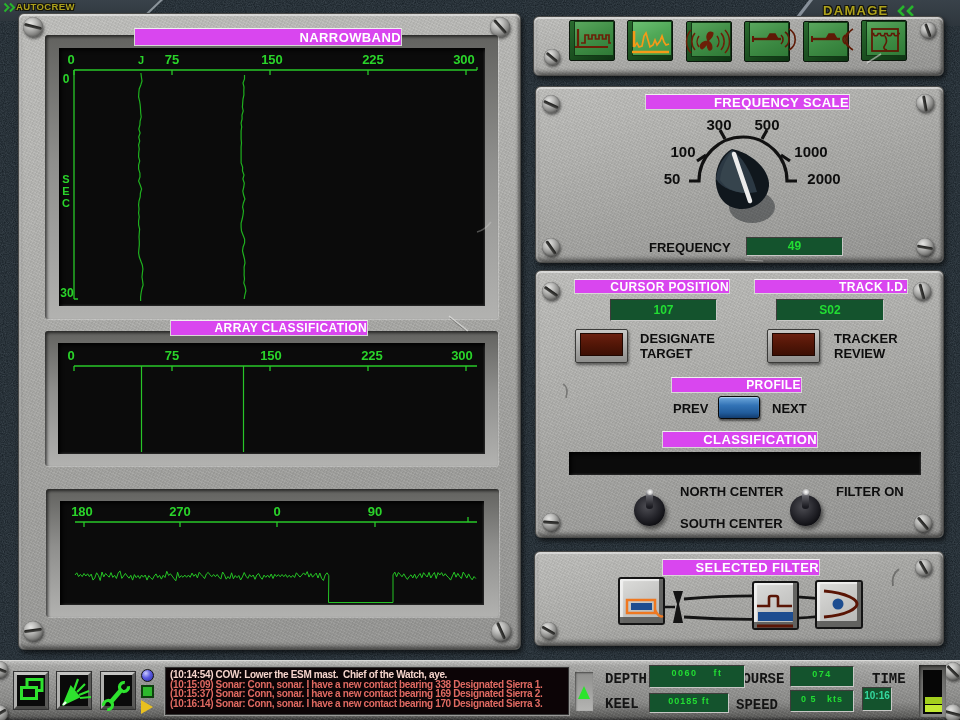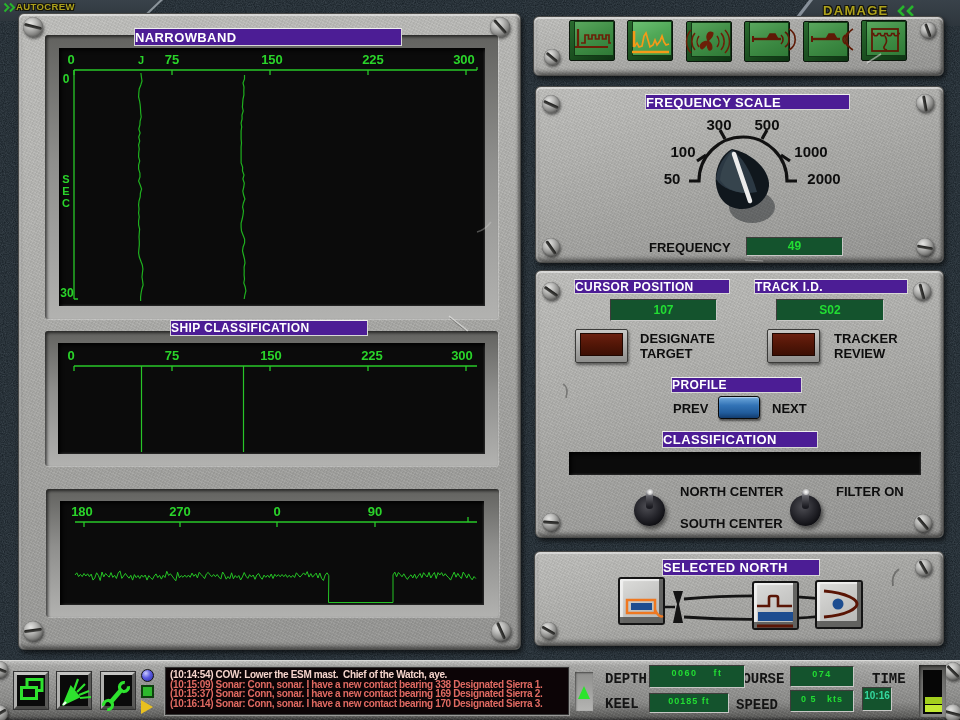--- a/index.html
+++ b/index.html
@@ -1,18 +1,18 @@
 <!DOCTYPE html>
 <html><head><meta charset="utf-8">
 <style>
 html,body{margin:0;padding:0;}
 #root{position:relative;width:960px;height:720px;overflow:hidden;background:#242e36;font-family:"Liberation Sans",sans-serif;}
 #root *{position:absolute;box-sizing:border-box;}
 .panel{background:repeating-linear-gradient(115deg,rgba(255,255,255,.04) 0 1px,rgba(30,30,30,.04) 1px 2px,rgba(255,255,255,0) 2px 3px),repeating-linear-gradient(25deg,rgba(240,240,240,.05) 0 1px,rgba(20,20,20,.04) 1px 3px),linear-gradient(168deg,#c0c0bd 0%,#b3b3b0 30%,#a7a7a4 55%,#949492 100%);border-radius:6px;border:1px solid #4a4a48;box-shadow:inset 0 2px 1px rgba(255,255,255,.55),inset 2px 0 1px rgba(255,255,255,.25),inset 0 -3px 4px rgba(0,0,0,.45),inset -2px 0 3px rgba(0,0,0,.3),2px 3px 5px rgba(0,0,0,.6);}
-.tbar{background:#4c1d95;color:#fff;font-weight:bold;text-align:left;border:1px solid #d8d8d6;border-top-color:#efefef;letter-spacing:.4px;}
+.tbar{background:#d946ef;color:#fff;font-weight:bold;text-align:right;border:1px solid #d8d8d6;border-top-color:#efefef;letter-spacing:.4px;}
 .bez{background:linear-gradient(180deg,#62625f,#8f8f8d 45%,#b2b2b0);border-radius:3px;box-shadow:inset 2px 2px 3px rgba(0,0,0,.6), 1px 1px 1px rgba(255,255,255,.3);}
 .scr{background:#0b0b0b;box-shadow:inset 2px 2px 4px #000, inset -1px -1px 2px rgba(120,120,120,.35);}
 .screw{border-radius:50%;background:radial-gradient(circle at 38% 32%,#e4e4e2 0%,#b8b8b6 32%,#8a8a88 58%,#5c5c5a 80%,#3e3e3c 100%);box-shadow:1px 2px 3px rgba(0,0,0,.55),inset 0 0 1px #333;}
 .screw i{position:absolute;left:6%;right:6%;top:42%;height:16%;background:linear-gradient(180deg,#1c1c1a,#4a4a48);border-radius:2px;}
 .lbl{color:#0d0d0d;font-weight:bold;white-space:nowrap;}
 .sl{color:#141414;font-weight:bold;font-family:"Liberation Mono",monospace;white-space:nowrap;}
 .gbox{background:#14532d;border:1px solid #6a6a68;border-top-color:#3c3c3a;border-left-color:#3c3c3a;border-bottom-color:#c8c8c6;border-right-color:#c8c8c6;color:#22dd33;font-weight:bold;text-align:center;}
 .mbtn{width:53px;height:34px;background:linear-gradient(180deg,#c8c8c6,#8e8e8c);border:1px solid #3a3a38;border-radius:2px;box-shadow:1px 2px 3px rgba(0,0,0,.5);}
 .mbtn:after{content:"";position:absolute;left:4px;top:3px;right:4px;bottom:6px;background:linear-gradient(180deg,#6b2010 0%,#551708 45%,#3c0f04 100%);border:1px solid #200802;}
 .toggle{width:31px;height:31px;border-radius:50%;background:radial-gradient(circle at 42% 38%,#4e4e54 0%,#26262c 45%,#0a0a0e 80%);box-shadow:2px 3px 4px rgba(0,0,0,.55);}
@@ -75,21 +75,21 @@
     </div>
 
 <div class="bez" style="left:45px;top:35px;width:453px;height:284px;"></div>
 <div class="scr" style="left:59px;top:48px;width:426px;height:258px;"></div>
 <div class="bez" style="left:45px;top:331px;width:453px;height:135px;"></div>
 <div class="scr" style="left:58px;top:343px;width:427px;height:111px;"></div>
 <div class="bez" style="left:46px;top:489px;width:453px;height:128px;"></div>
 <div class="scr" style="left:60px;top:501px;width:424px;height:104px;"></div>
 
 <div class="tbar" style="left:134px;top:28px;width:268px;height:18px;font-size:13px;line-height:17px;">NARROWBAND</div>
-<div class="tbar" style="left:170px;top:320px;width:198px;height:16px;font-size:12px;line-height:15px;">SHIP CLASSIFICATION</div>
+<div class="tbar" style="left:170px;top:320px;width:198px;height:16px;font-size:12px;line-height:15px;">ARRAY CLASSIFICATION</div>
 
 <svg width="503" height="637" style="left:18px;top:13px" font-family="Liberation Sans,sans-serif" font-weight="bold">
 <g transform="translate(-18,-13)" fill="#2ad42a" font-size="13">
 
   <text x="71" y="64" text-anchor="middle">0</text>
   <text x="141" y="64" text-anchor="middle" font-size="11">J</text>
   <text x="172" y="64" text-anchor="middle">75</text>
   <text x="272" y="64" text-anchor="middle">150</text>
   <text x="373" y="64" text-anchor="middle">225</text>
   <text x="464" y="64" text-anchor="middle">300</text>
@@ -278,21 +278,21 @@
 <div class="toggle" style="left:634px;top:495px;"></div>
 <div class="toggle" style="left:790px;top:495px;"></div>
 
 <div class="panel" style="left:534px;top:551px;width:410px;height:95px;"></div>
 <div class="screw" style="left:540px;top:622px;width:17px;height:17px;">
       <i style="transform:rotate(30deg)"></i>
     </div>
 <div class="screw" style="left:915px;top:559px;width:17px;height:17px;">
       <i style="transform:rotate(60deg)"></i>
     </div>
-<div class="tbar" style="left:662px;top:559px;width:158px;height:17px;font-size:13px;line-height:16px;">SELECTED NORTH</div>
+<div class="tbar" style="left:662px;top:559px;width:158px;height:17px;font-size:13px;line-height:16px;">SELECTED FILTER</div>
 <svg width="410" height="95" style="left:534px;top:551px">
 <g transform="translate(-534,-551)" fill="none">
   <path d="M664,607 h11" stroke="#141414" stroke-width="2.5"></path>
   <path d="M673,591 L683,591 L679,604 L683,623 L673,623 L677,604 Z" fill="#141414"></path>
   <path d="M684,599 C740,594 812,595 850,603 Q857,607 850,612 C812,620 740,621 684,617" stroke="#141414" stroke-width="2.8"></path>
 </g>
 </svg>
 <div class="gkey" style="left:618px;top:577px;width:47px;height:48px;"></div>
 <div class="gkey" style="left:752px;top:581px;width:47px;height:49px;"></div>
 <div class="gkey" style="left:815px;top:580px;width:48px;height:49px;"></div>

